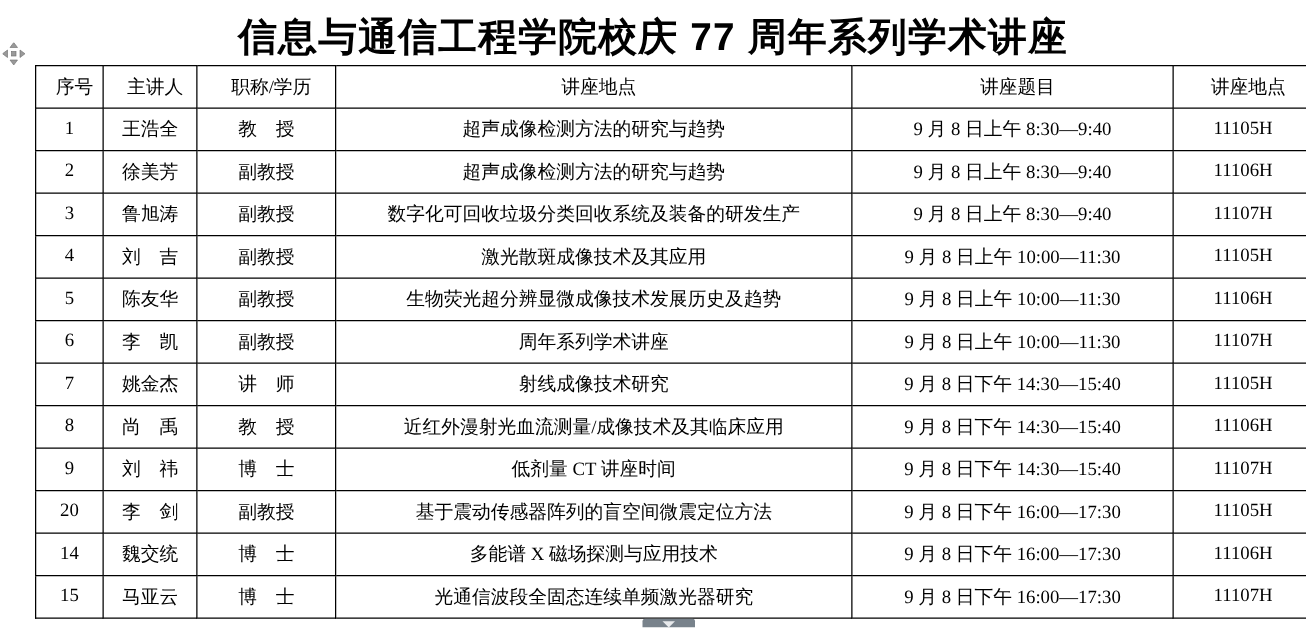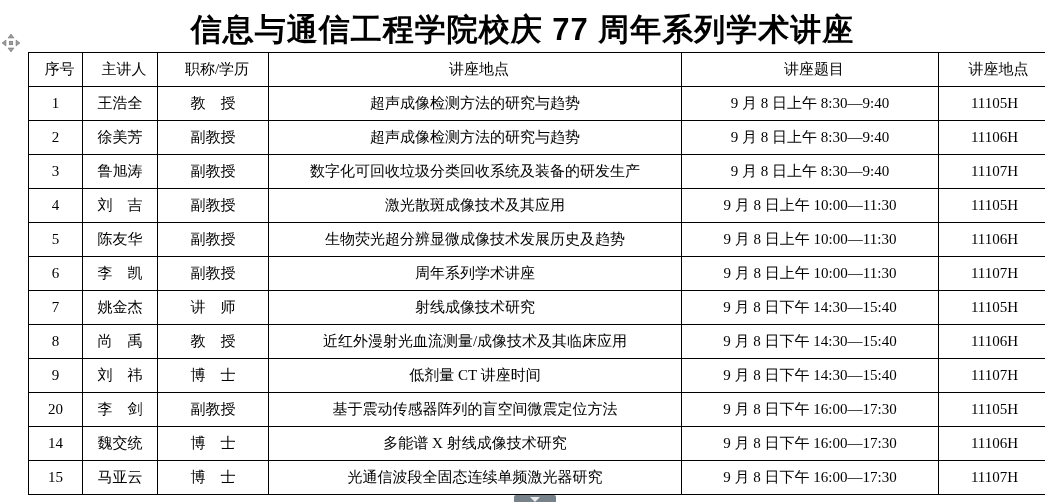--- a/index.html
+++ b/index.html
@@ -195,21 +195,21 @@
           <td>李　剑</td>
           <td>副教授</td>
           <td>基于震动传感器阵列的盲空间微震定位方法</td>
           <td>9 月 8 日下午 16:00—17:30</td>
           <td>11105H</td>
         </tr>
         <tr>
           <td>14</td>
           <td>魏交统</td>
           <td>博　士</td>
-          <td>多能谱 X 射线成像技术研究</td>
+          <td>多能谱 X 磁场探测与应用技术</td>
           <td>9 月 8 日下午 16:00—17:30</td>
           <td>11106H</td>
         </tr>
         <tr>
           <td>15</td>
           <td>马亚云</td>
           <td>博　士</td>
           <td>光通信波段全固态连续单频激光器研究</td>
           <td>9 月 8 日下午 16:00—17:30</td>
           <td>11107H</td>

